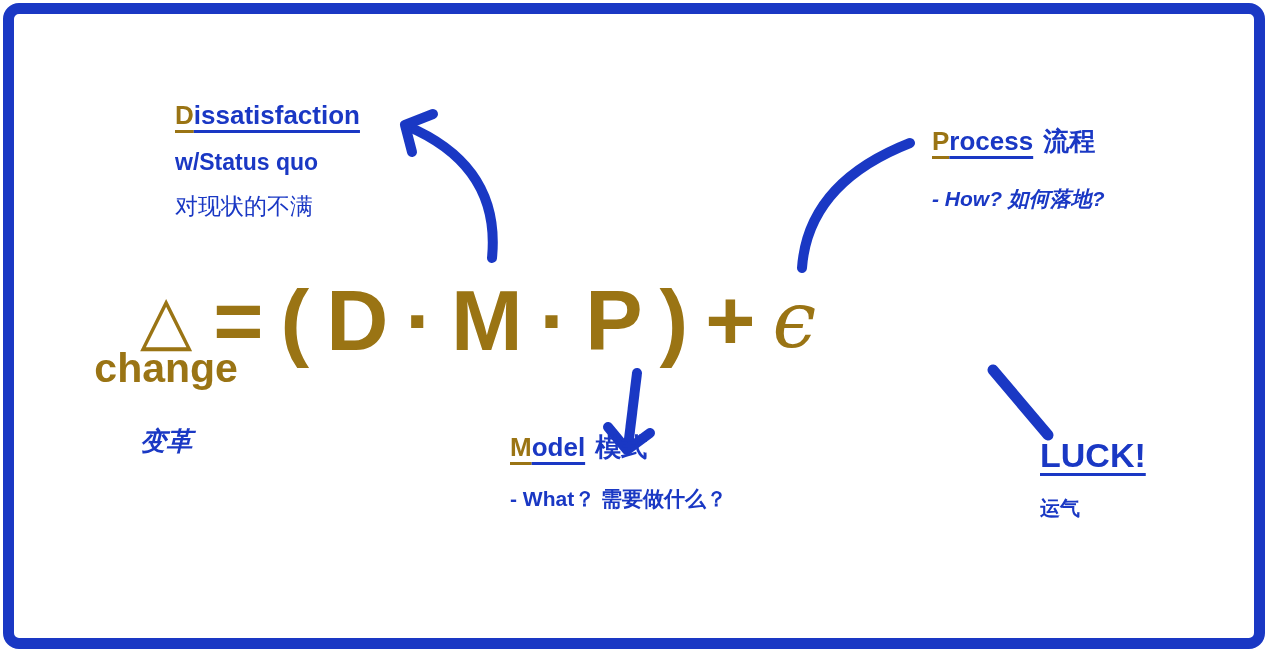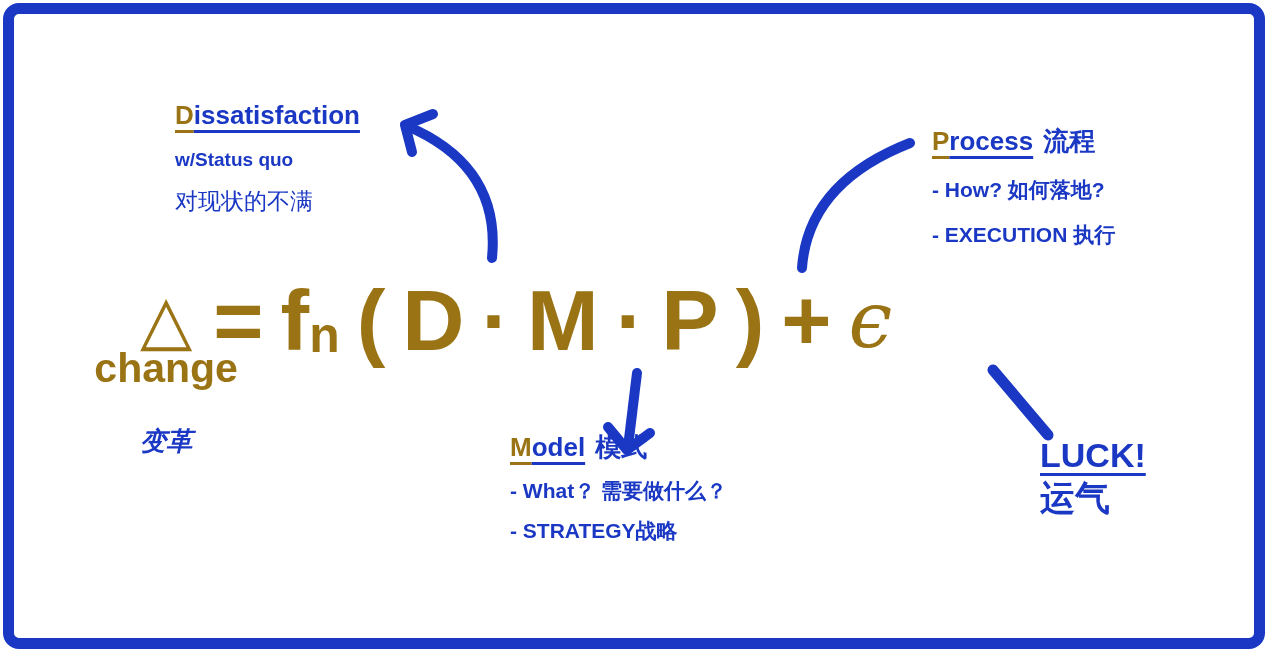--- a/index.html
+++ b/index.html
@@ -26,32 +26,32 @@
   .abs { position: absolute; }
 
   
   .sec-title { font-size: 26px; font-weight: bold; color: var(--blue); white-space: nowrap; }
   .u { text-decoration: underline; text-decoration-thickness: 3px; text-underline-offset: 6px; }
   .gold { color: var(--gold); }
   .cn-suffix { margin-left: 10px; }
   .bullet { font-size: 21px; font-weight: bold; color: var(--blue); white-space: nowrap; }
 
   .dissat { left: 175px; top: 100px; }
-  .dissat .line2 { margin-top: 18px; font-size: 19px; font-weight: bold; color: var(--blue); }
+  .dissat .line2 { margin-top: 18px; font-size: 23px; font-weight: bold; color: var(--blue); }
   .dissat .line3 { margin-top: 15px; font-size: 23px; font-weight: normal; color: var(--blue); }
 
   .process { left: 932px; top: 124px; }
-  .process .bullet { margin-top: 17px; }
+  .process .bullet { margin-top: 26px; font-style: italic; }
 
   .model { left: 510px; top: 430px; }
-  .model .bullet { margin-top: 12px; }
+  .model .bullet { margin-top: 20px; }
 
   .luck { left: 1040px; top: 436px; width: 150px; text-align: left; }
   .luck .luck-title { font-size: 34px; font-weight: bold; color: var(--blue); }
-  .luck .luck-cn { font-size: 35px; font-weight: bold; color: var(--blue); }
+  .luck .luck-cn { margin-top: 20px; font-size: 20px; font-weight: bold; color: var(--blue); }
 
   
   .formula {
     left: 136px; top: 268px; height: 104px;
     display: flex; align-items: center; gap: 17px;
     color: var(--gold);
   }
   .sym { font-size: 86px; font-weight: bold; line-height: 1; white-space: nowrap; }
   .sym.dot { font-size: 86px; }
   .fn .sub { font-size: 0.58em; vertical-align: -0.04em; }
@@ -90,55 +90,52 @@
   </div>
 
   <svg class="arrow" style="left:385px; top:106px;" width="130" height="165" viewBox="0 0 130 165">
     <path d="M 107 152 Q 116 60 22 20" stroke-width="10"></path>
     <polyline points="48,8 20,19 27,46" stroke-width="10"></polyline>
   </svg>
 
   <div class="abs process">
     <div class="sec-title"><span class="u gold">P</span><span class="u">rocess</span><span class="cn-suffix">流程</span></div>
     <div class="bullet">- How? 如何落地?</div>
-    <div class="bullet">- EXECUTION 执行</div>
   </div>
 
   <svg class="arrow" style="left:778px; top:133px;" width="140" height="145" viewBox="0 0 140 145">
     <path d="M 132 10 Q 30 50 24 135" stroke-width="10"></path>
   </svg>
 
   <div class="abs formula">
     <div class="delta-stack">
       <div class="delta">△</div>
       <div class="change">change</div>
       <div class="change-cn">变革</div>
     </div>
     <span class="sym">=</span>
-    <span class="sym fn"><span>f</span><span class="sub">n</span></span>
     <span class="sym">(</span>
     <span class="sym">D</span>
     <span class="sym dot">·</span>
     <span class="sym">M</span>
     <span class="sym dot">·</span>
     <span class="sym">P</span>
     <span class="sym">)</span>
     <span class="sym">+</span>
     <span class="epsilon">ϵ</span>
   </div>
 
   <svg class="arrow" style="left:595px; top:362px;" width="70" height="100" viewBox="0 0 70 100">
     <line x1="42" y1="11" x2="33" y2="85" stroke-width="10"></line>
     <polyline points="13,65 32,88 55,71" stroke-width="10"></polyline>
   </svg>
 
   <div class="abs model">
     <div class="sec-title"><span class="u gold">M</span><span class="u">odel</span><span class="cn-suffix">模式</span></div>
     <div class="bullet">- What？ 需要做什么？</div>
-    <div class="bullet">- STRATEGY战略</div>
   </div>
 
   <svg class="arrow" style="left:975px; top:358px;" width="95" height="95" viewBox="0 0 95 95">
     <line x1="18" y1="12" x2="73" y2="77" stroke-width="11"></line>
   </svg>
 
   <div class="abs luck">
     <div class="luck-title u">LUCK!</div>
     <div class="luck-cn">运气</div>
   </div>

